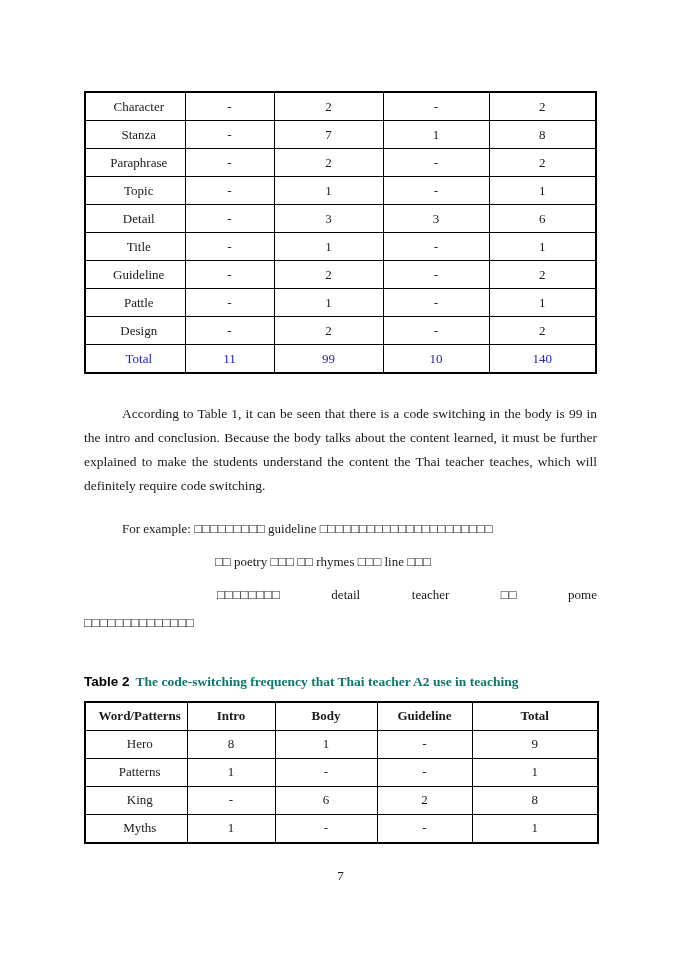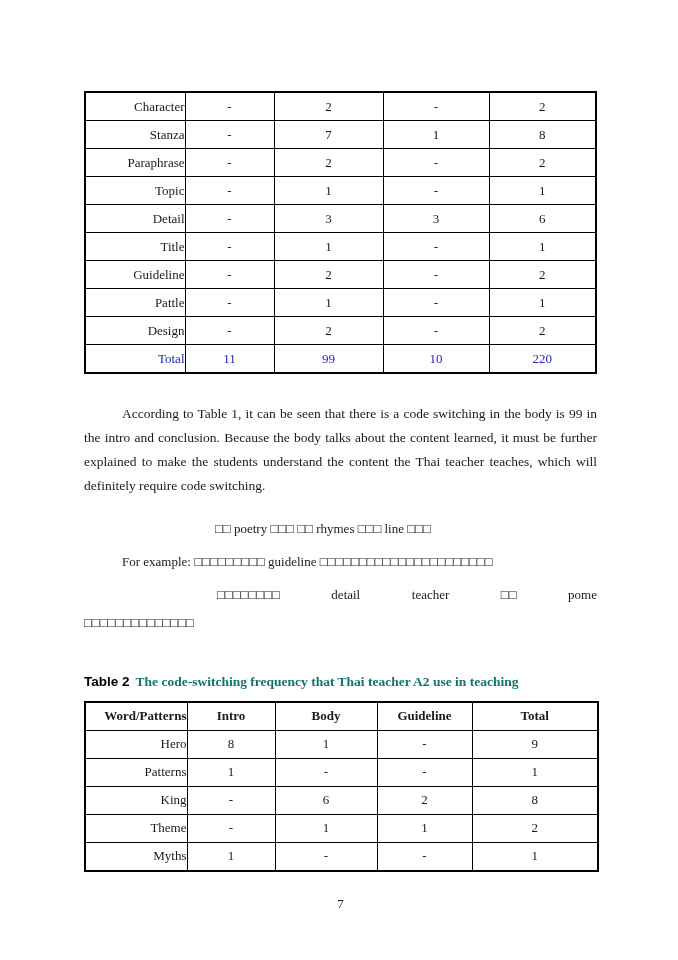--- a/index.html
+++ b/index.html
@@ -29,21 +29,21 @@
     border: 1px solid #000;
     height: 27px;
     padding: 0;
     text-align: center;
     vertical-align: middle;
     font-weight: normal;
     overflow: hidden;
     white-space: nowrap;
   }
   table.freq td.lbl, table.freq th.lbl {
-    text-align: right;
+    text-align: center;
     padding-left: 7px;
   }
   table.freq th { font-weight: bold; }
   #table1 { margin-top: 91px; }
   #table1 col.c1 { width: 100px; }
   #table1 col.c2 { width: 89px; }
   #table1 col.c3 { width: 109px; }
   #table1 col.c4 { width: 106px; }
   #table1 col.c5 { width: 107px; }
   tr.total-row td { color: #2323BE; }
@@ -166,30 +166,30 @@
         <td>-</td>
         <td>2</td>
         <td>-</td>
         <td>2</td>
       </tr>
       <tr class="total-row">
         <td class="lbl">Total</td>
         <td>11</td>
         <td>99</td>
         <td>10</td>
-        <td>220</td>
+        <td>140</td>
       </tr>
     </tbody>
   </table>
 
   <p class="para">According to Table 1, it can be seen that there is a code switching in the body is 99 in the intro and conclusion. Because the body talks about the content learned, it must be further explained to make the students understand the content the Thai teacher teaches, which will definitely require code switching.</p>
 
   <div class="example">
+    <div class="ex-line ex-line1">For example: □□□□□□□□□ guideline □□□□□□□□□□□□□□□□□□□□□□</div>
     <div class="ex-line ex-line2">□□ poetry □□□ □□ rhymes □□□ line □□□</div>
-    <div class="ex-line ex-line1">For example: □□□□□□□□□ guideline □□□□□□□□□□□□□□□□□□□□□□</div>
     <div class="ex-line ex-line3">
       <span>□□□□□□□□</span>
       <span>detail</span>
       <span>teacher</span>
       <span>□□</span>
       <span>pome</span>
     </div>
     <div class="ex-line ex-line4">□□□□□□□□□□□□□□</div>
   </div>
 
@@ -228,27 +228,20 @@
         <td>1</td>
       </tr>
       <tr>
         <td class="lbl">King</td>
         <td>-</td>
         <td>6</td>
         <td>2</td>
         <td>8</td>
       </tr>
       <tr>
-        <td class="lbl">Theme</td>
-        <td>-</td>
-        <td>1</td>
-        <td>1</td>
-        <td>2</td>
-      </tr>
-      <tr>
         <td class="lbl">Myths</td>
         <td>1</td>
         <td>-</td>
         <td>-</td>
         <td>1</td>
       </tr>
     </tbody>
   </table>
 
   <div class="page-number">7</div>

